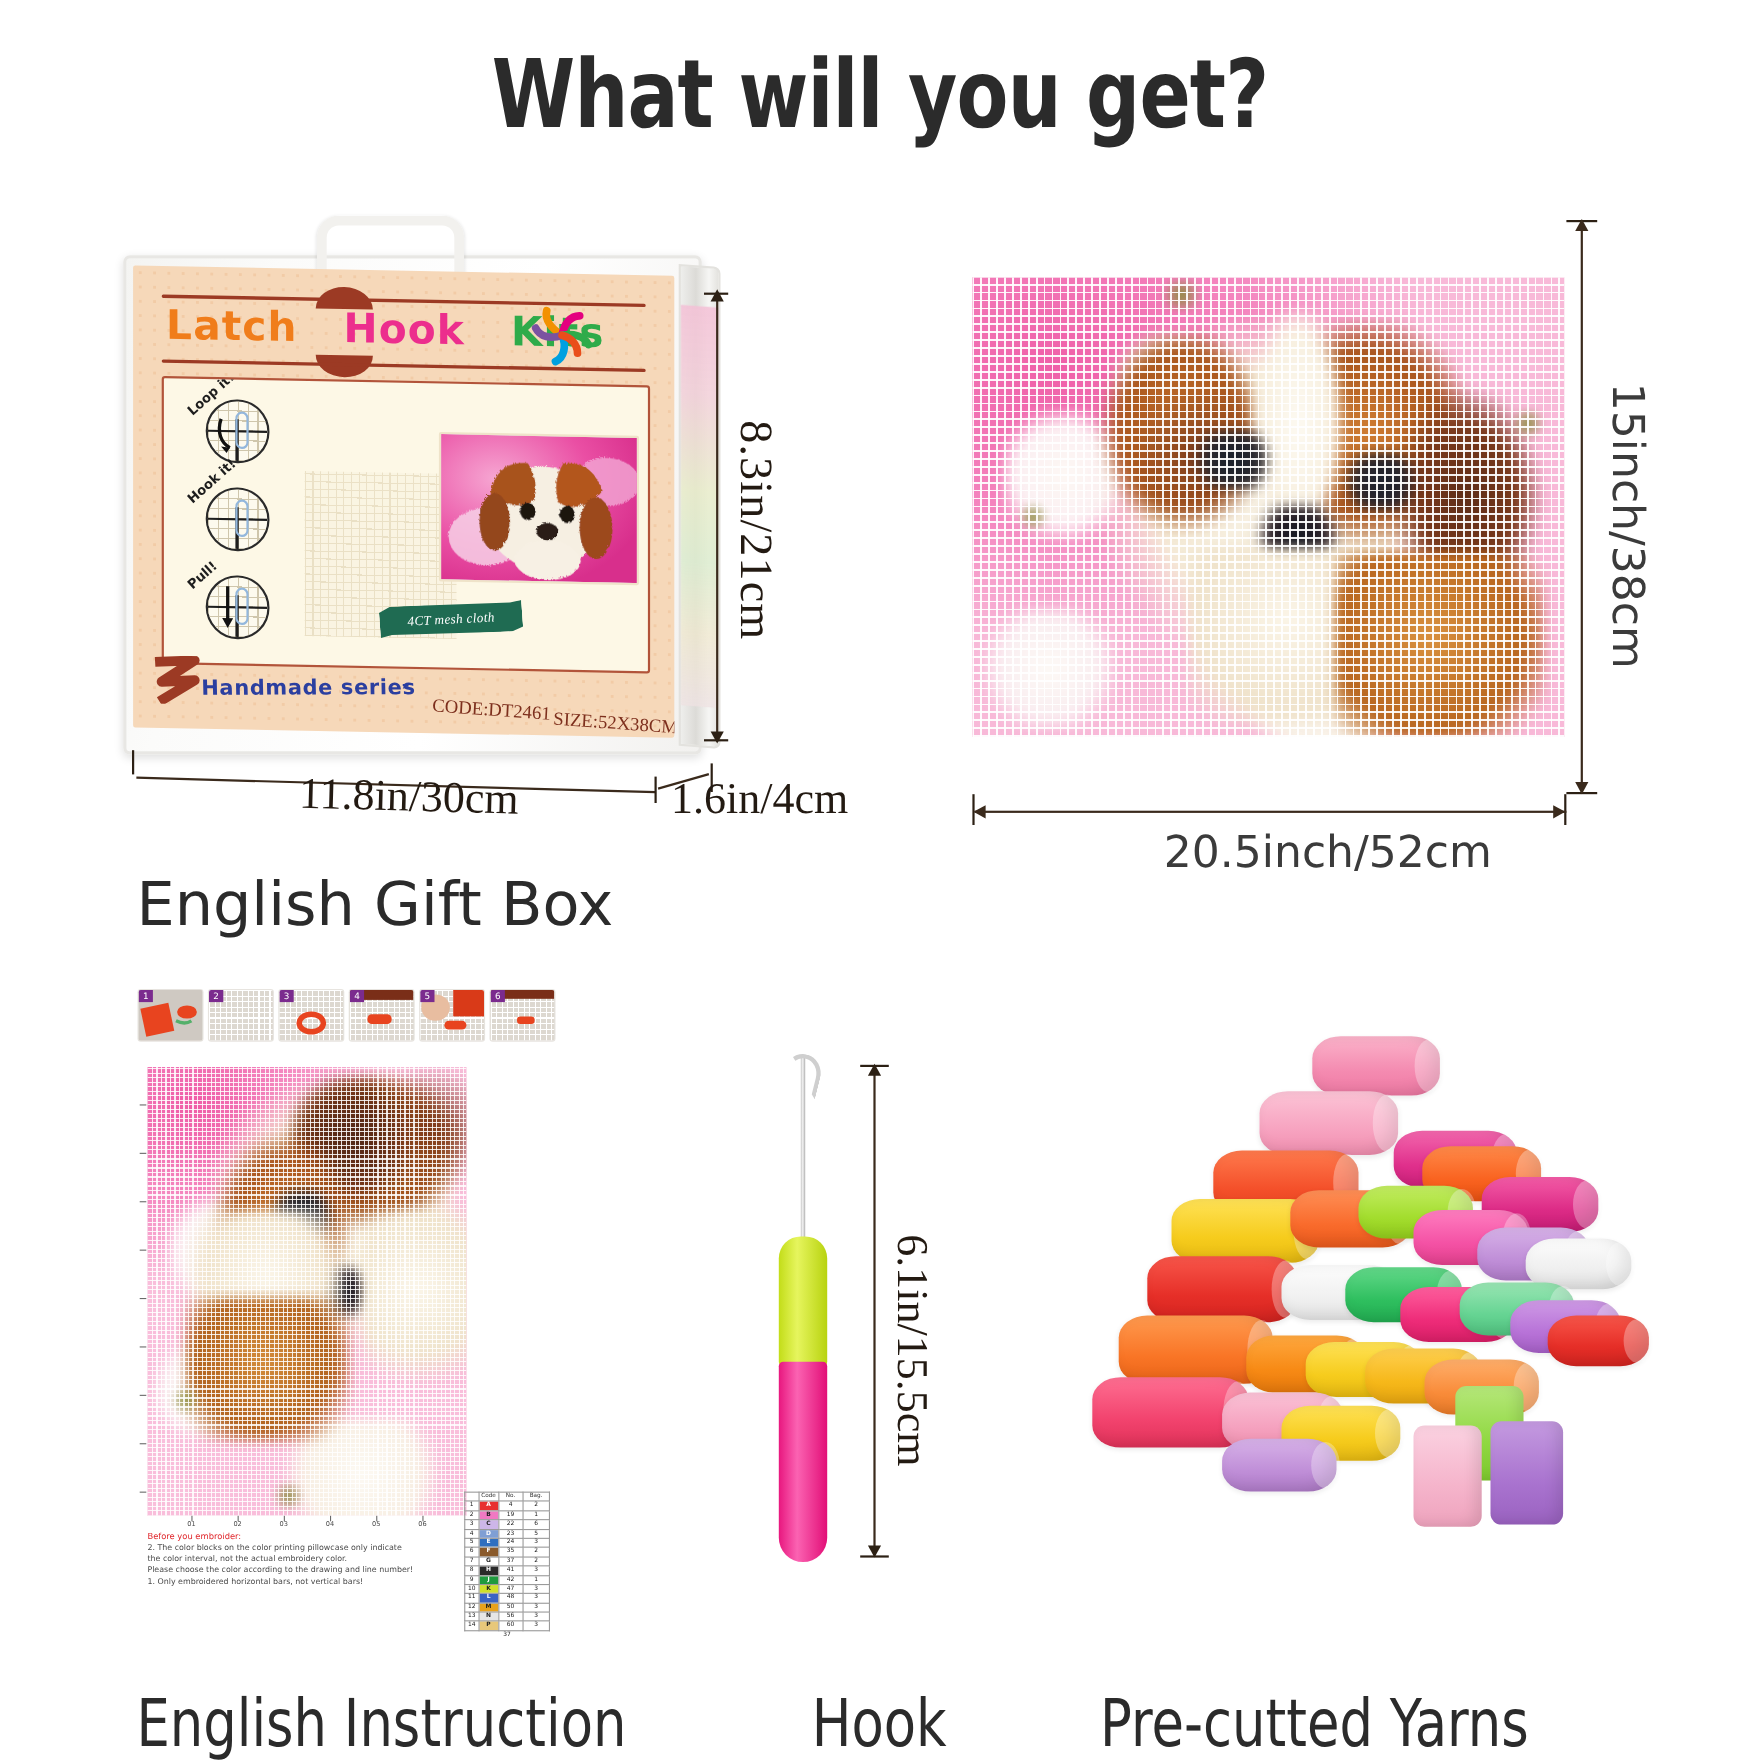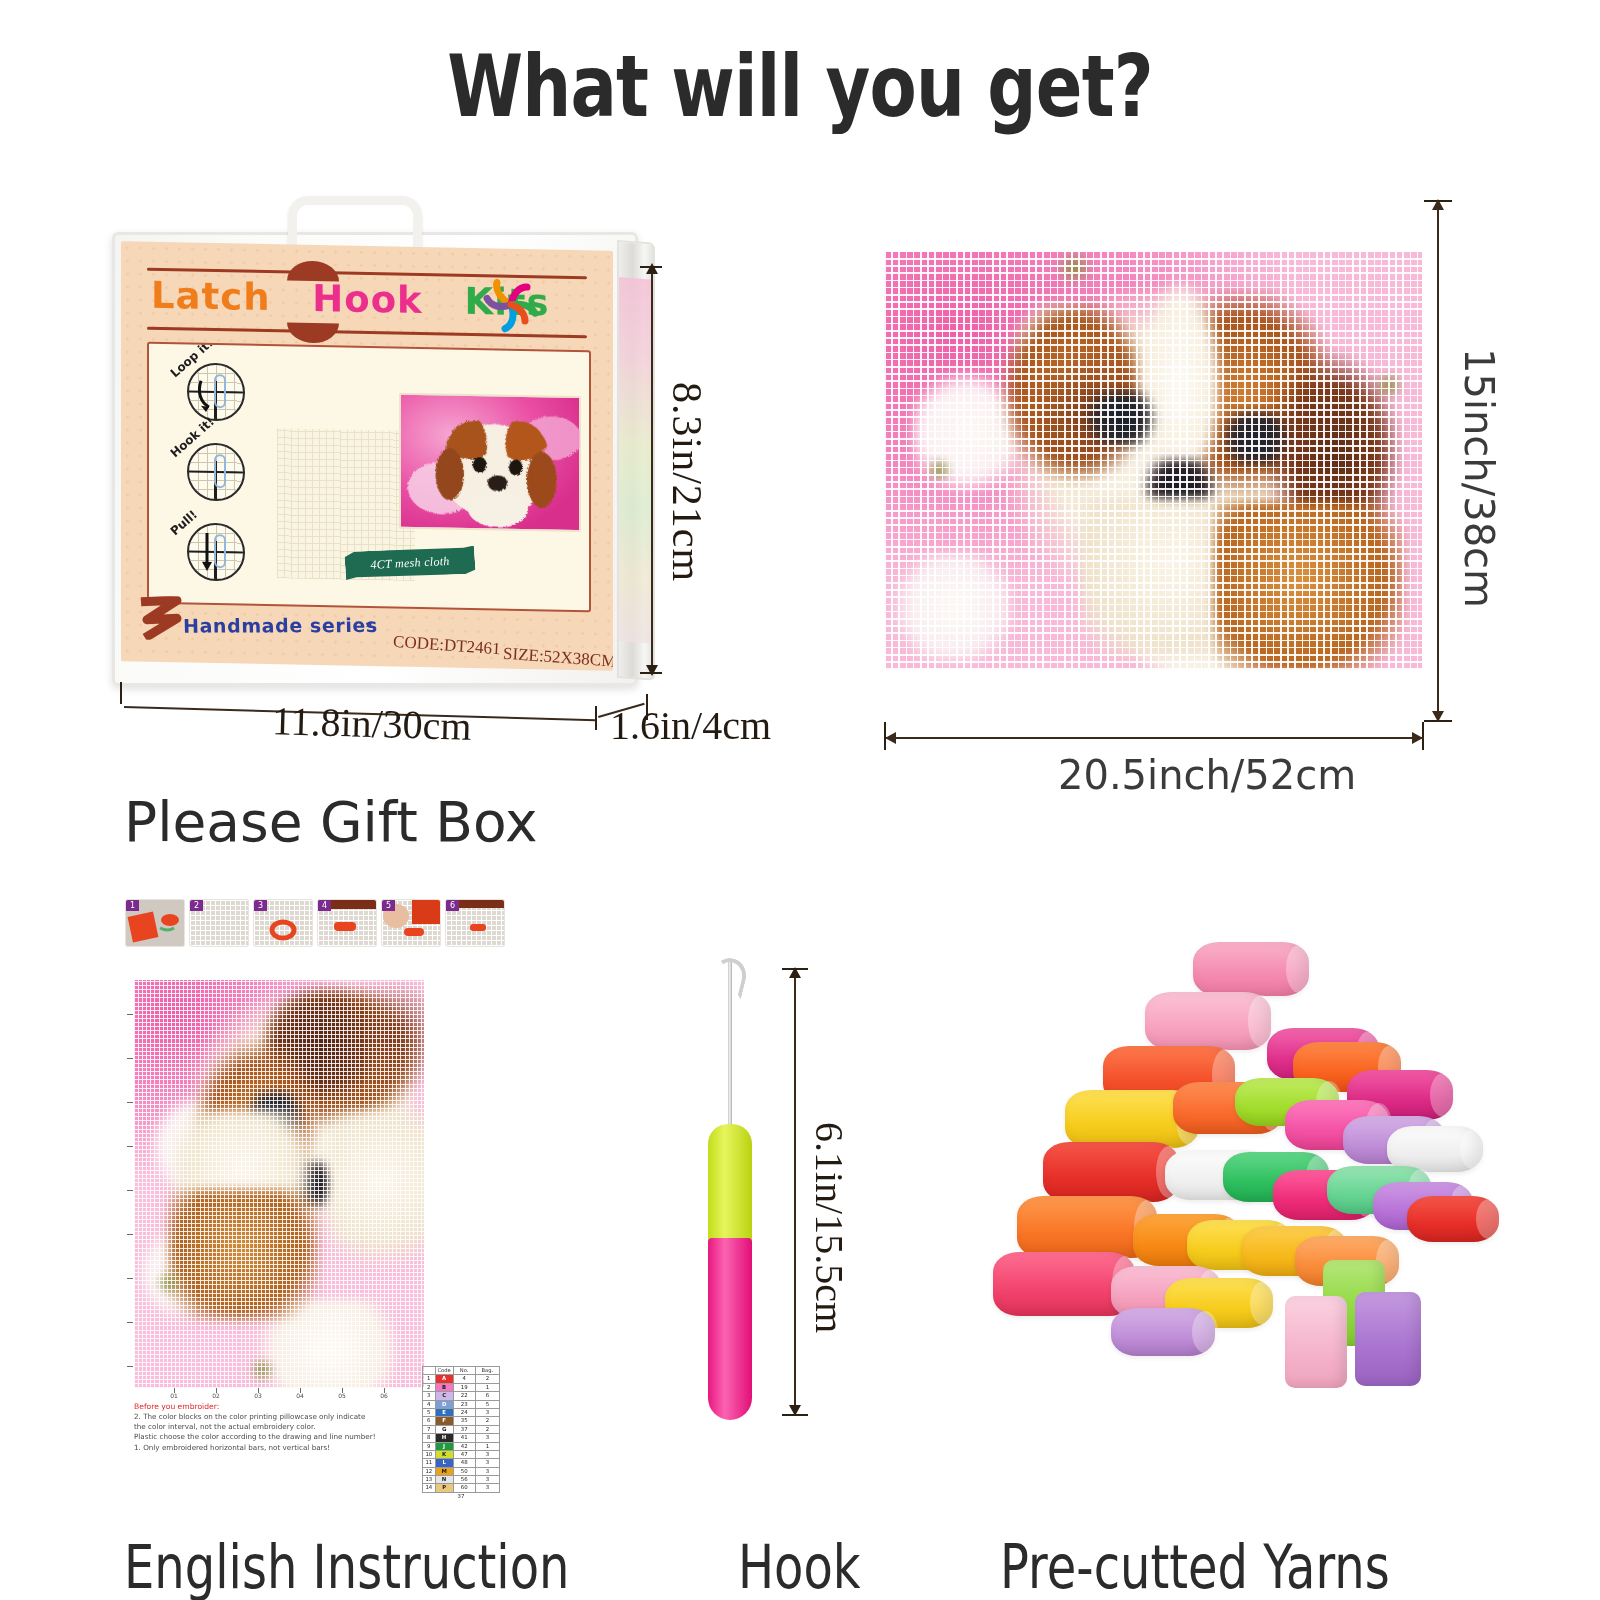--- a/index.html
+++ b/index.html
@@ -193,21 +193,21 @@
     background:#ddd8d0;
     background-image:
       repeating-linear-gradient(0deg,#fff 0 1px,transparent 1px 5px),
       repeating-linear-gradient(90deg,#fff 0 1px,transparent 1px 5px);
   }
   .thumb-badge{
     position:absolute;left:0;top:0;width:13px;height:11px;background:#7b2b8e;color:#fff;
     font-size:8px;line-height:11px;text-align:center;font-family:"DejaVu Sans",sans-serif;
   }
   .sheet-page{
-    position:absolute;left:0;top:74px;width:378px;height:518px;background:#fff;
+    position:absolute;left:0;top:64px;width:378px;height:518px;background:#fff;
   }
   .chartimg{
     position:absolute;left:8px;top:6px;width:290px;height:408px;overflow:hidden;background:#f6dfe9;
   }
   .chart-grid{
     position:absolute;inset:0;pointer-events:none;
     background-image:
       repeating-linear-gradient(0deg,rgba(255,255,255,.85) 0 1px,transparent 1px 4.1px),
       repeating-linear-gradient(90deg,rgba(255,255,255,.85) 0 1px,transparent 1px 4.1px);
   }
@@ -418,21 +418,21 @@
     <div class="dim-serif" style="left:272px;top:700px;font-size:40px;transform:rotate(1.6deg);">11.8in/30cm</div>
   </div>
 
   <div>
     <div class="tick" style="left:595px;top:706px;width:2px;height:24px;"></div>
     <div class="tick" style="left:646px;top:694px;width:2px;height:26px;"></div>
     <div class="dimline" style="left:598px;top:716px;width:48px;height:2px;transform:rotate(-16deg);transform-origin:0 0;"></div>
     <div class="dim-serif" style="left:610px;top:702px;font-size:40px;">1.6in/4cm</div>
   </div>
 
-  <div class="caption-light" style="left:124px;top:790px;">Please Gift Box</div>
+  <div class="caption-light" style="left:124px;top:790px;">English Gift Box</div>
 
   <div id="canvas-wrap">
     <div class="mosaic">
 
       <div class="px" style="left:-20px;top:-20px;width:580px;height:460px;background:
         radial-gradient(60% 55% at 16% 22%,#ef5fa8 0%,#f486bf 55%,#f8b9d8 100%),
         radial-gradient(50% 45% at 8% 78%,#ec4c9e 0%,#f59ccb 70%,transparent 100%),
         radial-gradient(55% 50% at 88% 18%,#ea3f96 0%,#f285c1 65%,transparent 100%),
         radial-gradient(45% 45% at 92% 82%,#e93f94 0%,#f18cc4 70%,transparent 100%),
         linear-gradient(160deg,#f9c6de,#f291c4 45%,#f6b6d6)"></div>
@@ -596,21 +596,21 @@
         <i style="left:208px"></i>
           <b style="left:208px">05</b>
         <i style="left:250px"></i>
           <b style="left:250px">06</b>
       </div>
 
       <div class="before-box">
         <div class="before-title">Before you embroider:</div>
         <div class="before-line">2. The color blocks on the color printing pillowcase only indicate</div>
         <div class="before-line">the color interval,  not the actual embroidery color.</div>
-        <div class="before-line"> Plastic choose the color according to the drawing and line number!</div>
+        <div class="before-line"> Please choose the color according to the drawing and line number!</div>
         <div class="before-line">1. Only embroidered horizontal bars, not vertical bars!</div>
       </div>
 
       <table class="colortable">
         <tbody>
             <tr>
           <th class="ct-idx"></th>
           <th class="ct-code">Code</th>
           <th class="ct-no">No.</th>
           <th class="ct-bag">Bag.</th>

